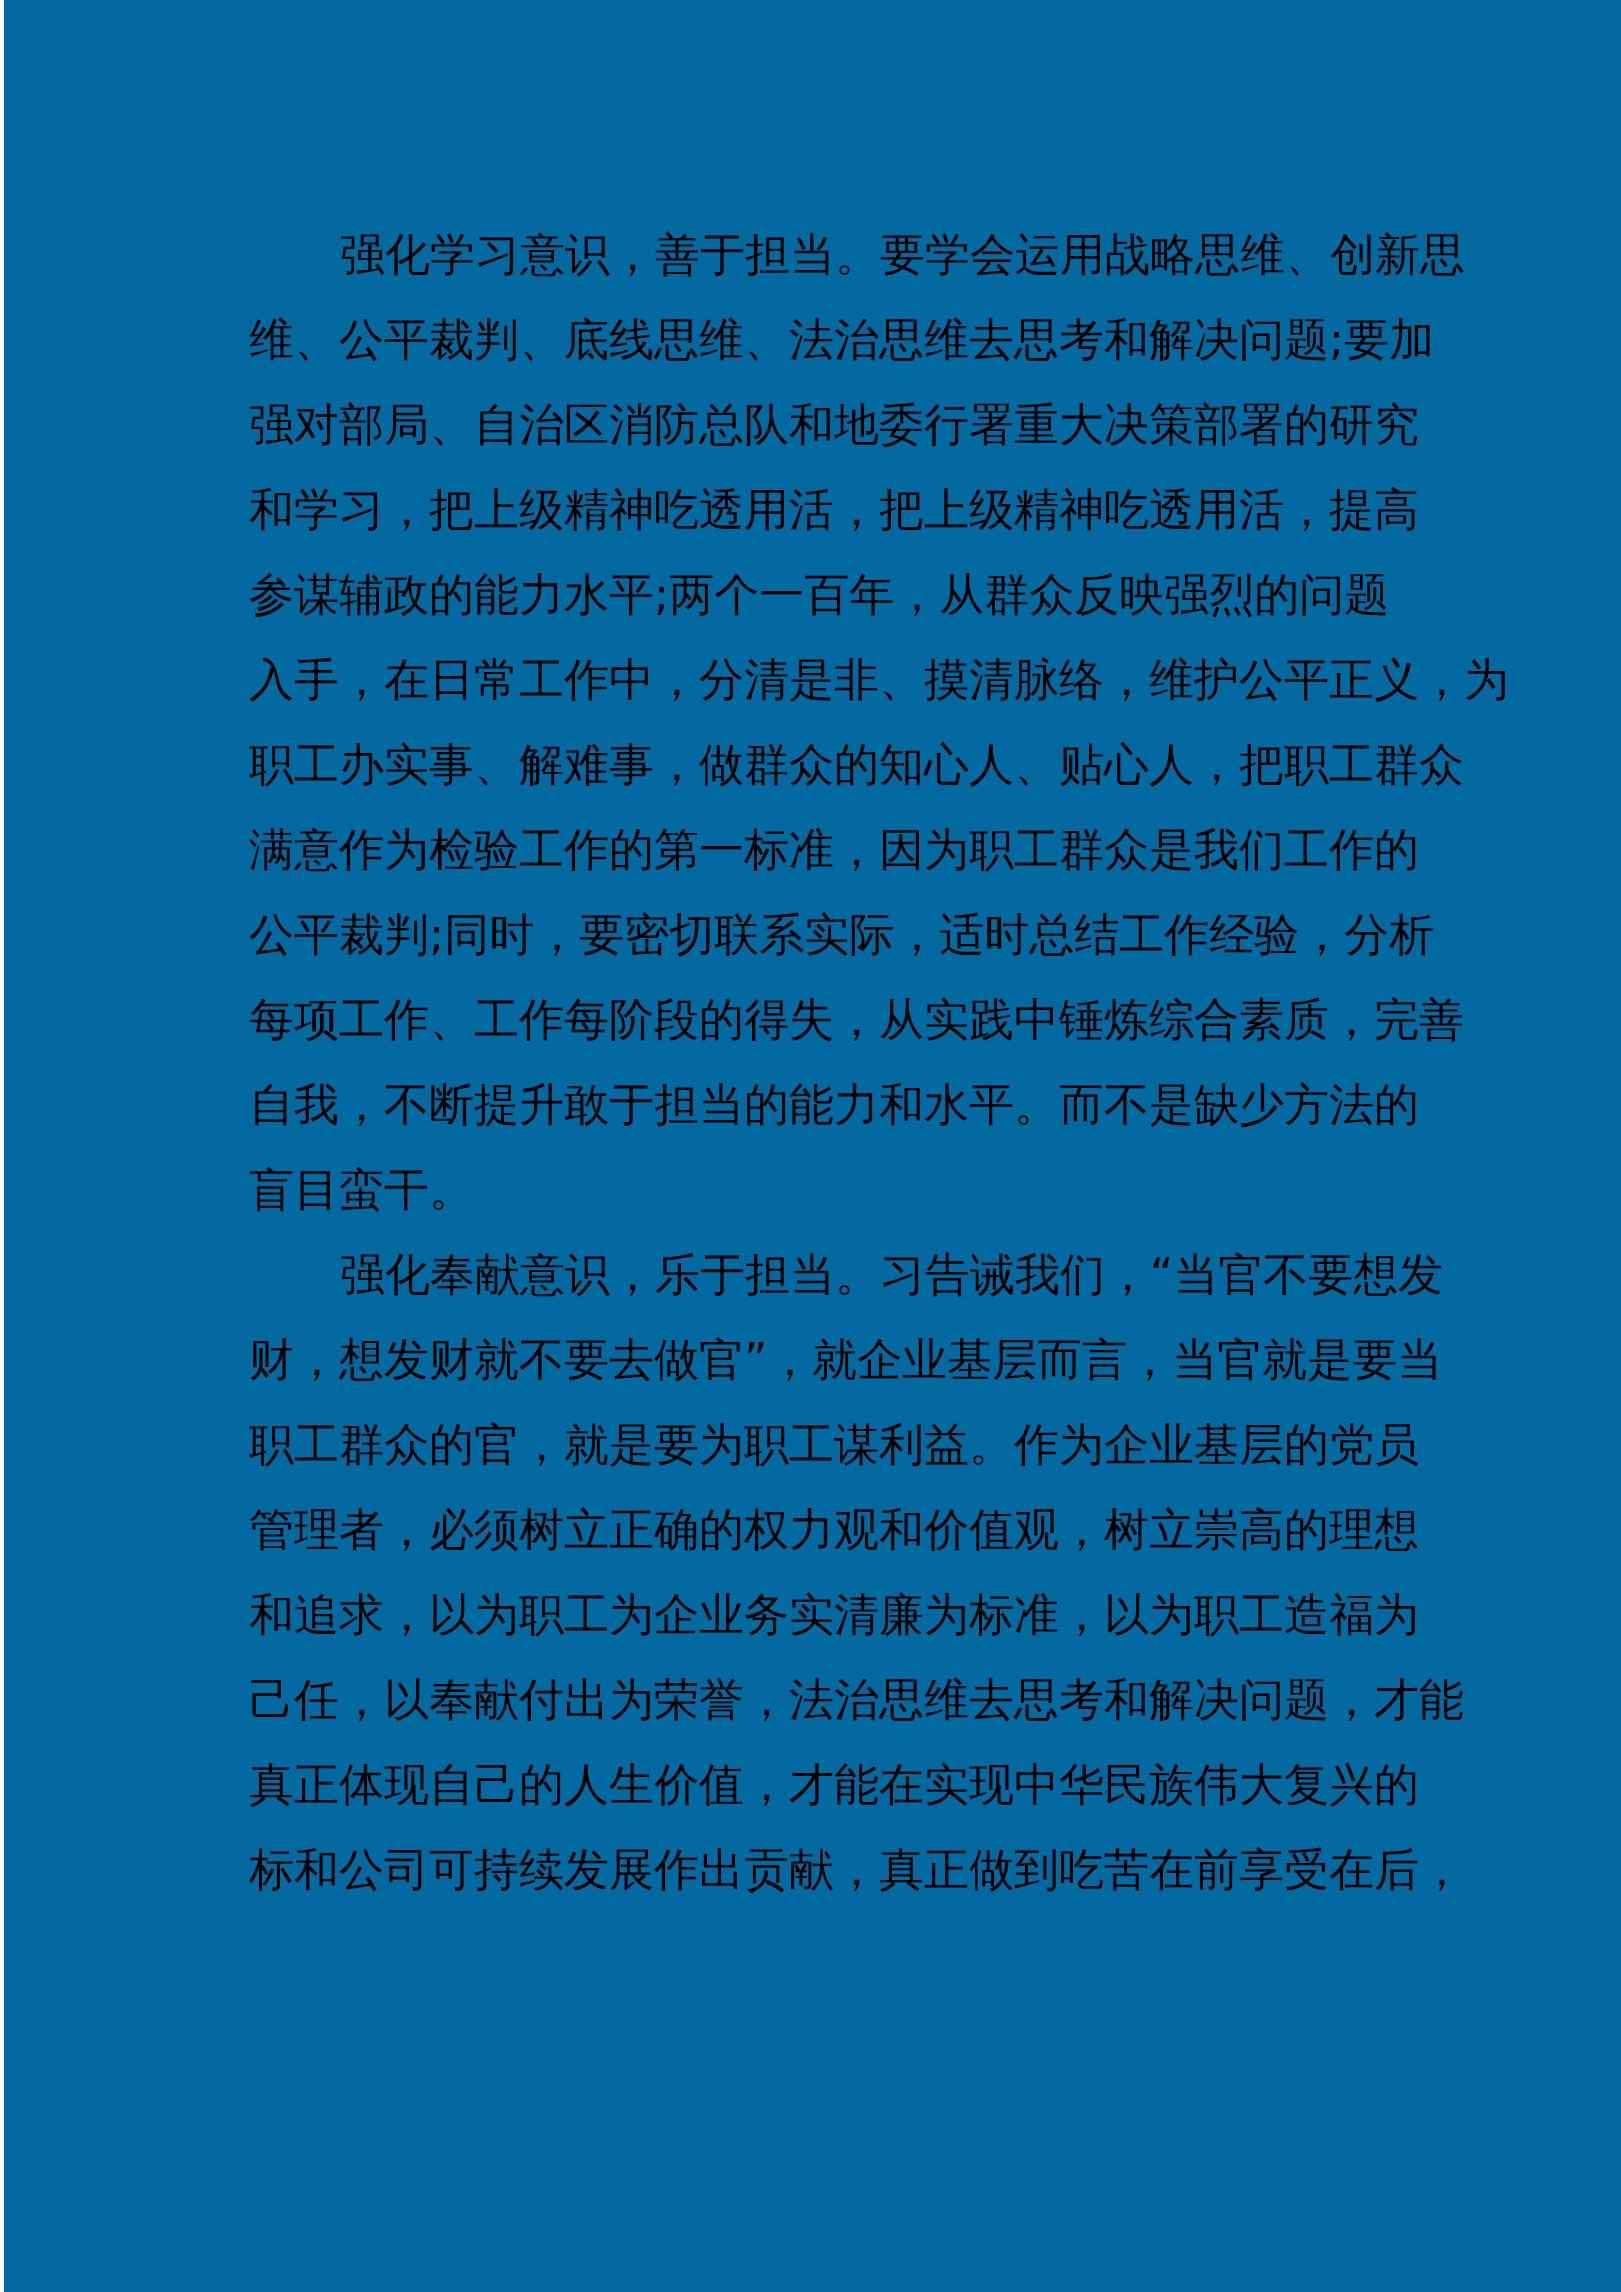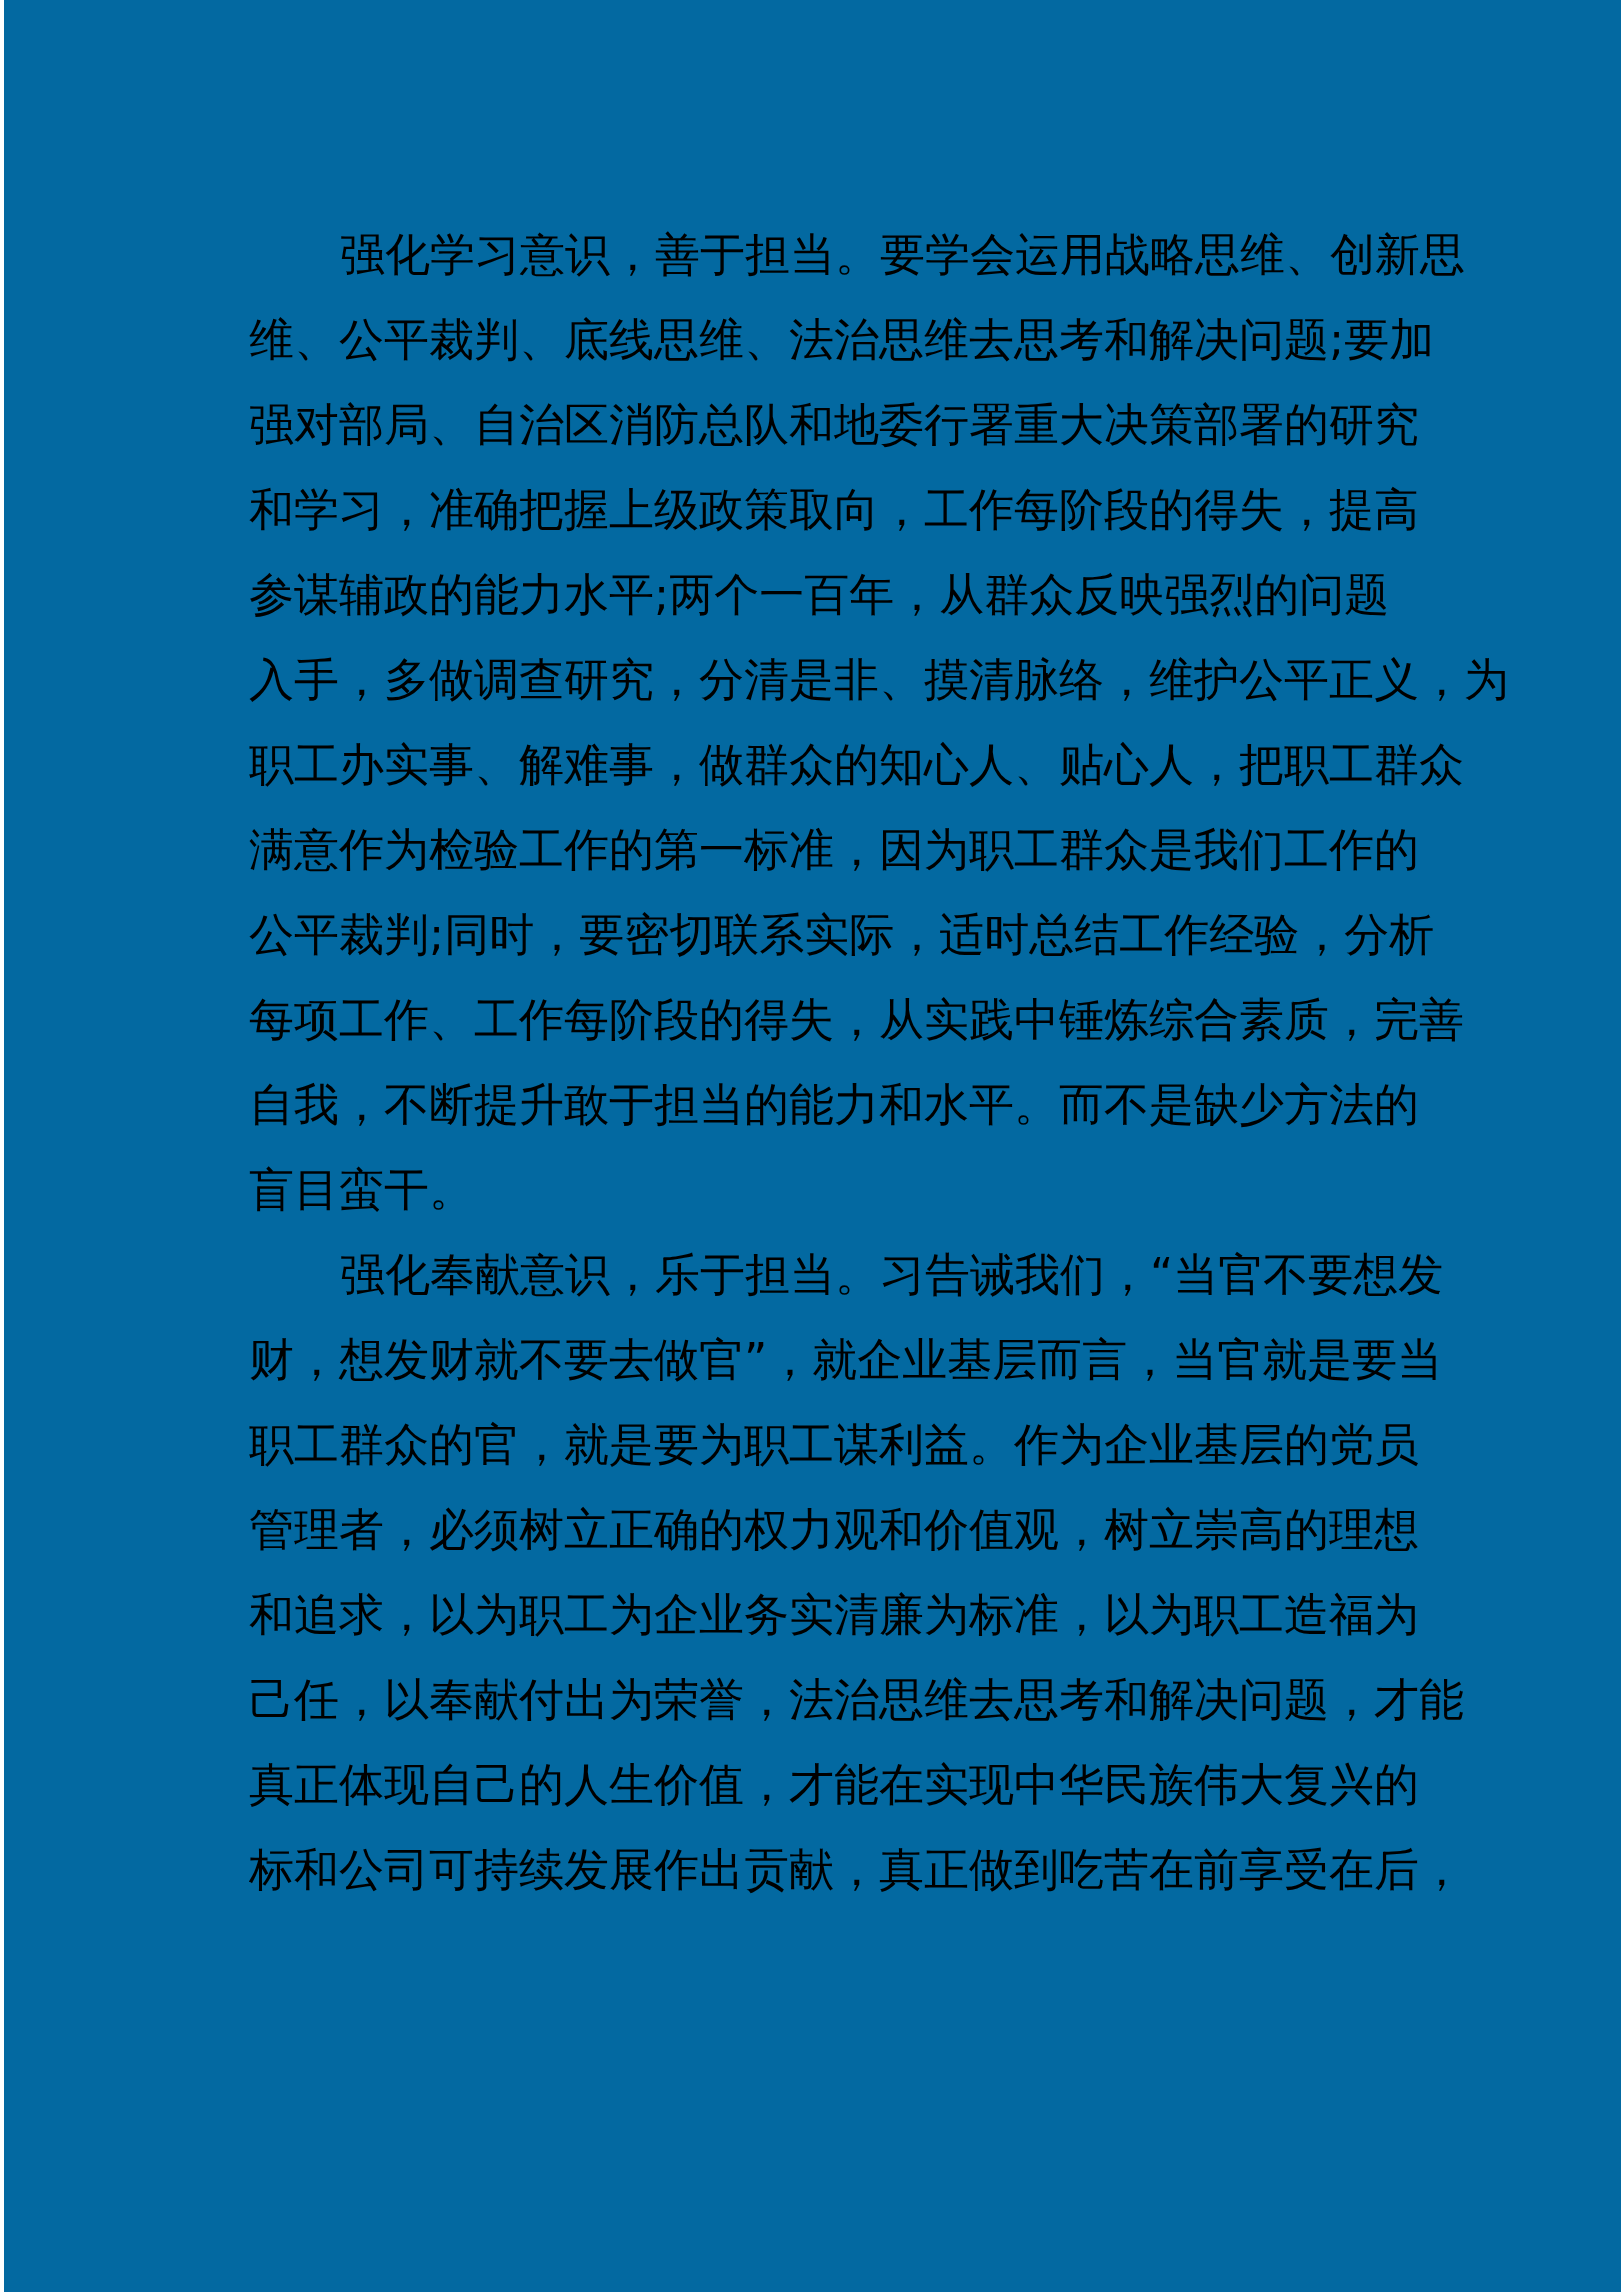--- a/index.html
+++ b/index.html
@@ -48,23 +48,23 @@
 </head>
 <body>
 
 <div class="page">
   <div class="text-block">
 
     <div>
       <div class="line indent">强化学习意识，善于担当。要学会运用战略思维、创新思</div>
       <div class="line">维、公平裁判、底线思维、法治思维去思考和解决问题;要加</div>
       <div class="line">强对部局、自治区消防总队和地委行署重大决策部署的研究</div>
-      <div class="line">和学习，准确把握上级政策取向，工作每阶段的得失，提高</div>
+      <div class="line">和学习，把上级精神吃透用活，把上级精神吃透用活，提高</div>
       <div class="line">参谋辅政的能力水平;两个一百年，从群众反映强烈的问题</div>
-      <div class="line">入手，多做调查研究，分清是非、摸清脉络，维护公平正义，为</div>
+      <div class="line">入手，在日常工作中，分清是非、摸清脉络，维护公平正义，为</div>
       <div class="line">职工办实事、解难事，做群众的知心人、贴心人，把职工群众</div>
       <div class="line">满意作为检验工作的第一标准，因为职工群众是我们工作的</div>
       <div class="line">公平裁判;同时，要密切联系实际，适时总结工作经验，分析</div>
       <div class="line">每项工作、工作每阶段的得失，从实践中锤炼综合素质，完善</div>
       <div class="line">自我，不断提升敢于担当的能力和水平。而不是缺少方法的</div>
       <div class="line last">盲目蛮干。</div>
     </div>
 
     <div>
       <div class="line indent">强化奉献意识，乐于担当。习告诫我们，“当官不要想发</div>

